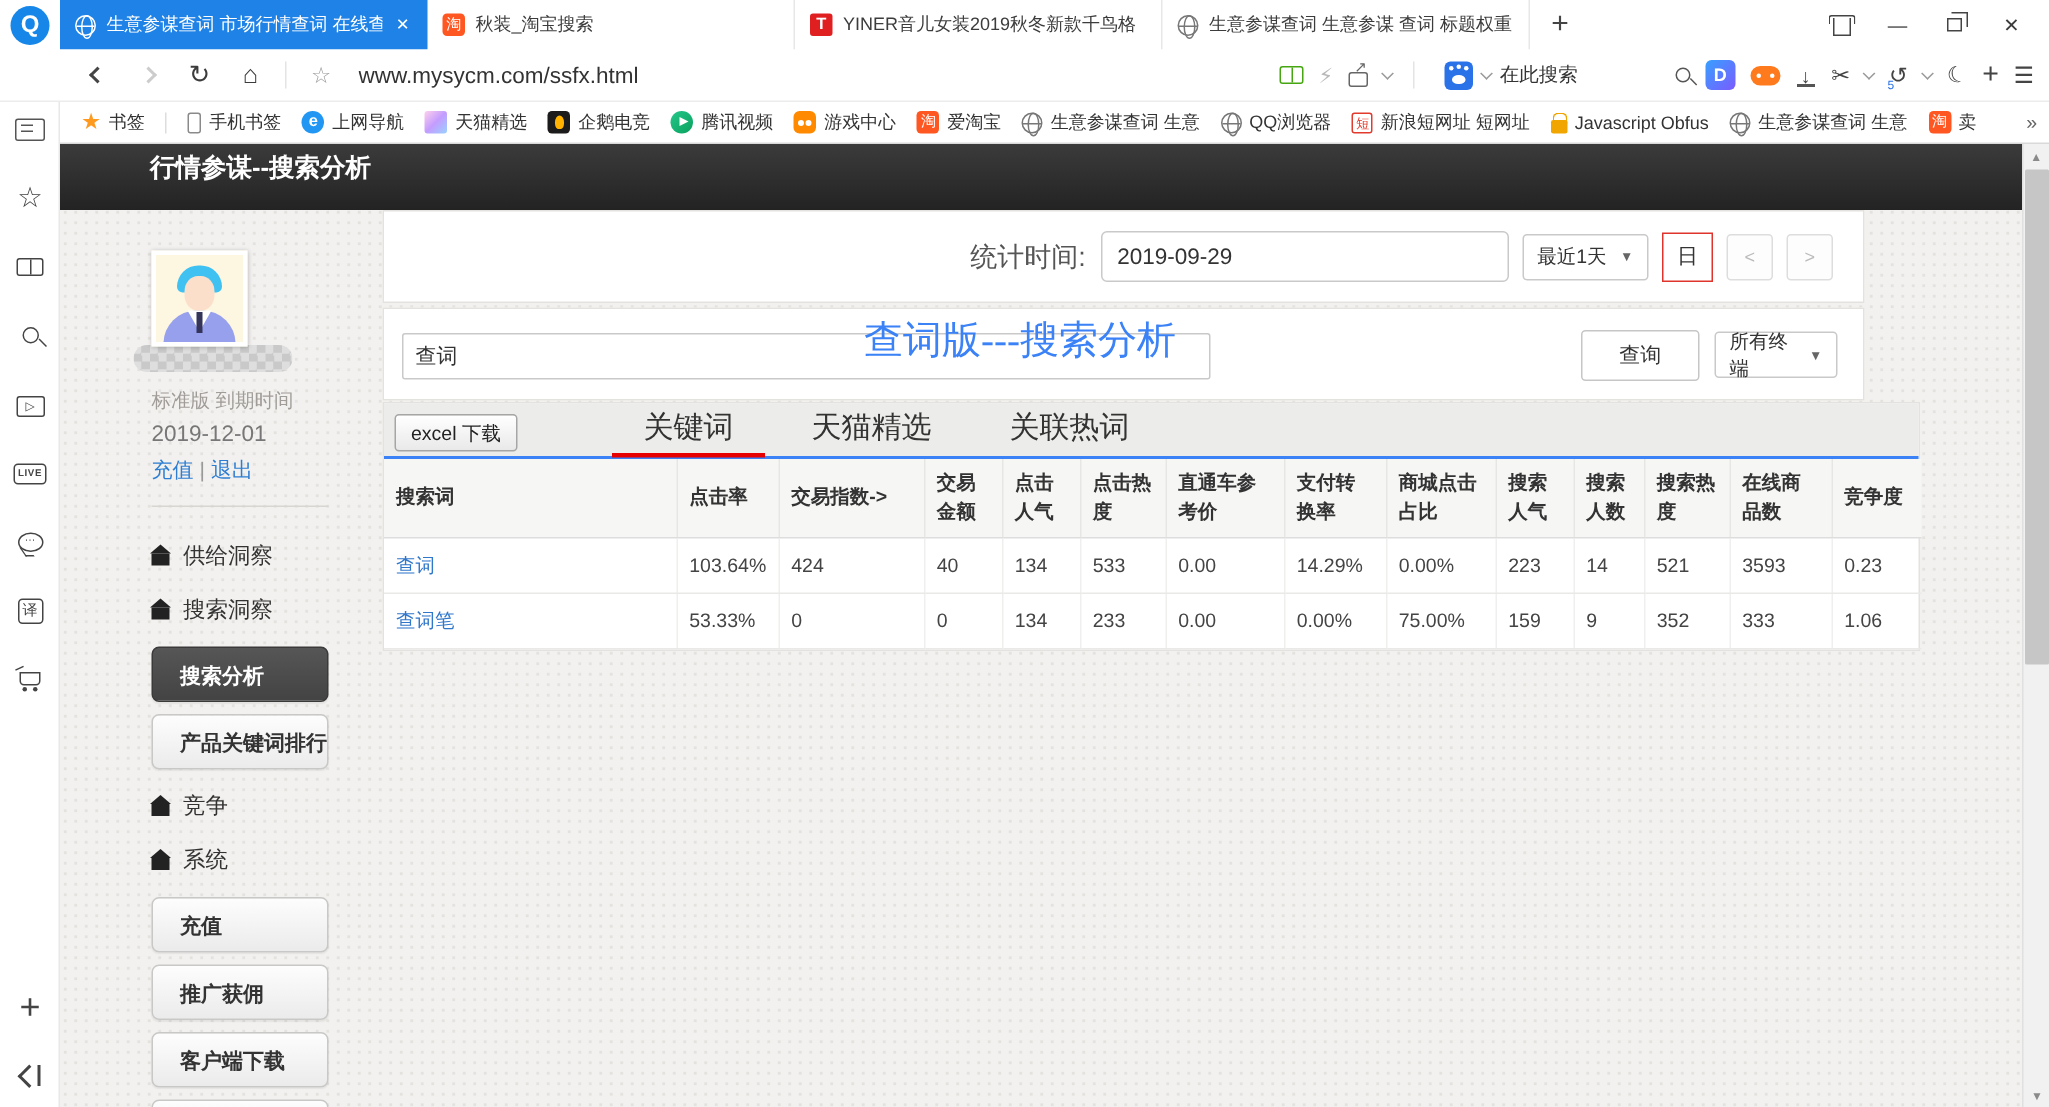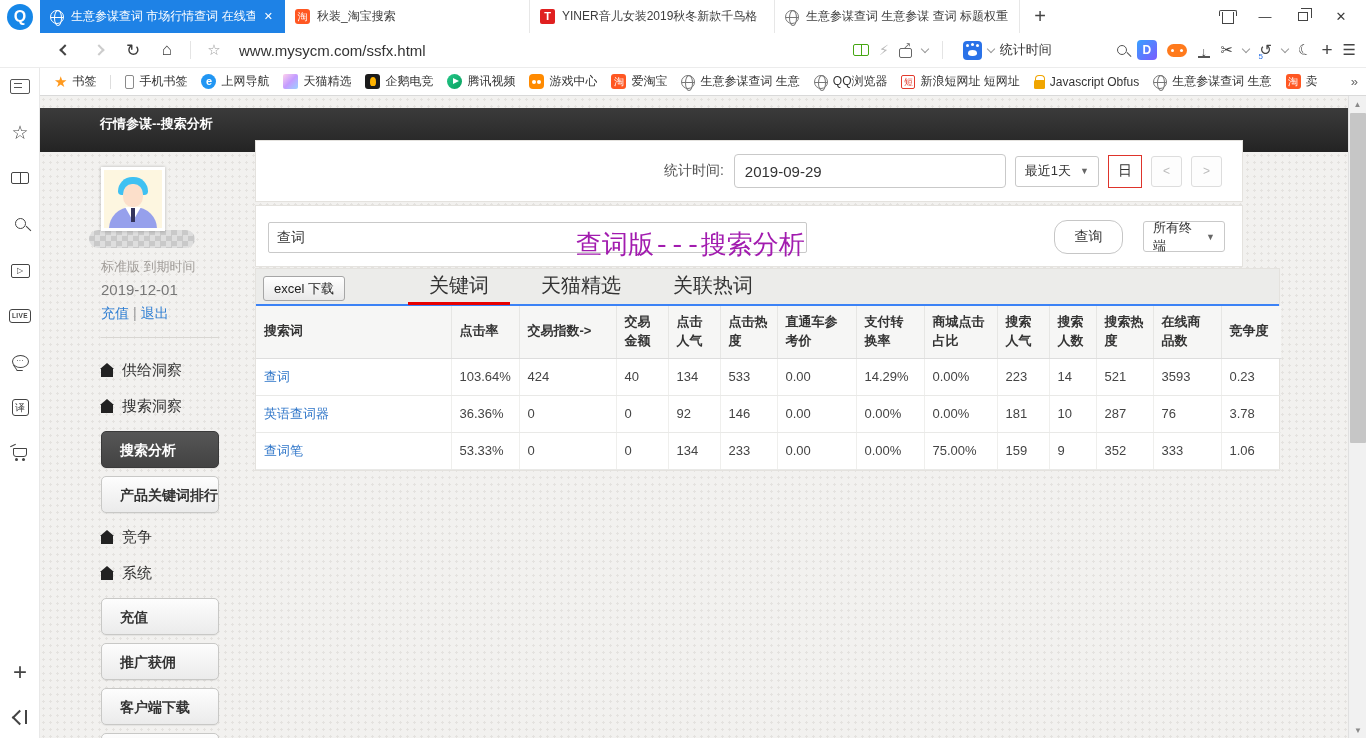--- a/index.html
+++ b/index.html
@@ -113,21 +113,21 @@
 .ic-cart{width:14px;height:9px;border:1.5px solid #444;border-radius:0 0 3px 3px;position:relative;margin-top:4px}
 .ic-cart::before{content:"";position:absolute;left:-4px;top:-4px;width:6px;border-top:1.5px solid #444;transform:rotate(-25deg)}
 .ic-cart::after{content:"";position:absolute;left:1px;bottom:-5px;width:3px;height:3px;background:#444;border-radius:50%;box-shadow:7px 0 0 #444}
 .sb-plus{font-size:24px;font-weight:300;color:#444}
 .ic-collapse{position:relative;width:14px;height:14px}
 .ic-collapse::before{content:"";position:absolute;left:1px;top:2px;width:9px;height:9px;border-left:2px solid #444;border-bottom:2px solid #444;transform:rotate(45deg)}
 .ic-collapse::after{content:"";position:absolute;right:0;top:0;bottom:0;border-right:2px solid #444}
 
 
 #page{position:absolute;left:40px;top:96px;width:1308px;height:642px;background:#f2f1ef;background-image:radial-gradient(circle,#e4e2df 1px,rgba(0,0,0,0) 1.2px);background-size:7px 7px}
-.pghead{position:absolute;left:0;top:12px;width:1308px;height:44px;background:linear-gradient(#3b3b3b,#232323);color:#fff;font-size:13px;font-weight:bold;line-height:32px;padding-left:60px}
+.pghead{position:absolute;left:0;top:0;width:1308px;height:44px;background:linear-gradient(#3b3b3b,#232323);color:#fff;font-size:17px;font-weight:bold;line-height:32px;padding-left:60px}
 
 .psinner{position:absolute;left:61px;top:71px;width:118px}
 .avatar{width:64px;height:64px;background:#fdf6e0;border:3px solid #fff;box-shadow:0 0 3px rgba(0,0,0,.25);position:relative;overflow:hidden}
 .av-hair{position:absolute;left:14px;top:7px;width:30px;height:18px;background:#3fc1f2;border-radius:15px 15px 4px 4px}
 .av-face{position:absolute;left:19px;top:14px;width:20px;height:23px;background:#fcdfca;border-radius:45%}
 .av-body{position:absolute;left:5px;top:37px;width:48px;height:24px;background:#96a0ec;border-radius:22px 22px 0 0}
 .av-shirt{position:absolute;left:21px;top:37px;width:0;height:0;border-left:8px solid transparent;border-right:8px solid transparent;border-top:14px solid #fff}
 .av-tie{position:absolute;left:27px;top:38px;width:4px;height:14px;background:#35355c}
 .censor{width:106px;height:18px;margin:-1px 0 0 -12px;border-radius:9px;background:conic-gradient(#c9c9c9 90deg,#dedede 90deg 180deg,#c9c9c9 180deg 270deg,#dedede 270deg);background-size:11px 11px}
 .plan{margin-top:10px;font-size:13px;color:#a09c98;white-space:nowrap}
@@ -138,30 +138,30 @@
 .psdiv{margin-top:14px;border-top:1px solid #d8d6d2;width:118px}
 .ps-menu{margin-top:21px}
 .ps-link{display:flex;align-items:center;gap:9px;height:23px;margin:13px 0;font-size:15px;color:#333;cursor:pointer}
 .house{position:relative;width:12px;height:8px;background:#222;margin-top:5px;flex:none}
 .house::before{content:"";position:absolute;left:-1px;top:-6px;border-left:7px solid transparent;border-right:7px solid transparent;border-bottom:6px solid #222}
 .ps-btn{width:118px;height:37px;line-height:36px;margin:8px 0;padding-left:18px;font-size:14px;font-weight:bold;color:#333;background:linear-gradient(#fdfdfd,#ebebeb);border:1px solid #c8c8c6;border-radius:5px;box-shadow:0 1px 1px rgba(0,0,0,.06);cursor:pointer}
 .ps-btn.active{background:linear-gradient(#565656,#434343);border-color:#3a3a3a;color:#fff}
 
 .card{position:absolute;background:#fff;border:1px solid #e4e2de}
 .c1{left:215px;top:44px;width:988px;height:62px;display:flex;align-items:center;justify-content:flex-end;padding-right:20px;gap:9px}
-.stat-label{font-size:14px;color:#555;margin-right:1px}
+.stat-label{font-size:18px;color:#555;margin-right:1px}
 .dateinput{width:272px;height:34px;border:1px solid #c9c9c9;border-radius:4px;font-size:15px;color:#333;padding:0 10px;font-family:inherit}
 .select{height:31px;border:1px solid #c9c9c9;border-radius:3px;background:#fff;display:flex;align-items:center;gap:9px;padding:0 9px;font-size:13px;color:#333;cursor:pointer}
 .select .arr{font-size:9px;color:#666}
 .daybtn{width:34px;height:33px;background:#fff;border:1px solid #de342b;font-size:14px;color:#333;cursor:pointer}
 .pnbtn{width:31px;height:31px;background:#fdfdfd;border:1px solid #ddd;border-radius:3px;color:#bbb;font-size:12px;cursor:default}
 .c2{left:215px;top:109px;width:988px;height:62px}
 .kwinput{position:absolute;left:12px;top:16px;width:539px;height:31px;border:1px solid #c9c9c9;border-radius:2px;font-size:14px;color:#333;padding:0 8px;font-family:inherit}
-.annotation{position:absolute;left:320px;top:21px;font-family:Liberation Mono, monospace;font-size:26px;color:#a21caf;white-space:nowrap}
-.querybtn{position:absolute;left:798px;top:14px;width:69px;height:34px;background:#fff;border:1px solid #c6c6c6;border-radius:13px;font-size:14px;color:#333;cursor:pointer}
+.annotation{position:absolute;left:320px;top:3px;font-family:Liberation Serif, serif;font-size:26px;color:#3b82f6;white-space:nowrap}
+.querybtn{position:absolute;left:798px;top:14px;width:79px;height:34px;background:#fff;border:1px solid #c6c6c6;border-radius:3px;font-size:14px;color:#333;cursor:pointer}
 .termsel{position:absolute;left:887px;top:15px;width:82px}
 .c3{left:215px;top:172px;width:1025px;background:#fff}
 .tabstrip{position:relative;height:37px;background:#ececea;border-bottom:2px solid #3b82f6;display:flex;align-items:center}
 .excelbtn{position:absolute;left:7px;top:7px;height:25px;padding:0 10px;background:linear-gradient(#fff,#e9e9e9);border:1px solid #a6a6a6;border-radius:3px;font-size:13px;color:#222;cursor:pointer}
 .ptabs{display:flex;margin-left:152px;gap:10px;height:37px}
 .ptab{position:relative;padding:0 21px;line-height:35px;font-size:20px;color:#333;cursor:pointer}
 .ptab.active::after{content:"";position:absolute;left:0;right:0;bottom:0;height:3px;background:#e60000}
 table.kw{width:1023px;border-collapse:collapse;table-layout:fixed}
 table.kw th{background:#f6f6f5;border-right:1px solid #e6e6e4;border-bottom:1px solid #ddd;font-size:13px;font-weight:bold;color:#333;text-align:left;padding:7px 8px;line-height:1.45;vertical-align:middle}
 table.kw th:last-child,table.kw td:last-child{border-right:none}
@@ -228,21 +228,21 @@
     <span class="url">www.mysycm.com/ssfx.html</span>
     <div class="aright">
       <span class="ic-bookg"></span>
       <span class="bolt">⚡</span>
       <span class="ic-share"></span>
       <span class="cdown"></span>
       <span class="vdiv"></span>
       <span class="searchwidget">
         <span class="ic-paw"></span>
         <span class="cdown"></span>
-        <span class="shint">统计时间</span>
+        <span class="shint">在此搜索</span>
       </span>
       <span class="ic-mag"></span>
       <span class="ic-d"></span>
       <span class="ic-ctrl"></span>
       <span class="ic-dl"></span>
       <span class="glyph">✂</span>
       <span class="cdown"></span>
       <span class="undo5">↺<sub>5</sub></span>
       <span class="cdown"></span>
       <span class="glyph" style="transform:rotate(-15deg);display:inline-block">☾</span>
@@ -466,36 +466,20 @@
               <td>0.00</td>
               <td>14.29%</td>
               <td>0.00%</td>
               <td>223</td>
               <td>14</td>
               <td>521</td>
               <td>3593</td>
               <td>0.23</td>
             </tr>
             <tr>
-              <td><a class="kw-link">英语查词器</a></td>
-              <td>36.36%</td>
-              <td>0</td>
-              <td>0</td>
-              <td>92</td>
-              <td>146</td>
-              <td>0.00</td>
-              <td>0.00%</td>
-              <td>0.00%</td>
-              <td>181</td>
-              <td>10</td>
-              <td>287</td>
-              <td>76</td>
-              <td>3.78</td>
-            </tr>
-            <tr>
               <td><a class="kw-link">查词笔</a></td>
               <td>53.33%</td>
               <td>0</td>
               <td>0</td>
               <td>134</td>
               <td>233</td>
               <td>0.00</td>
               <td>0.00%</td>
               <td>75.00%</td>
               <td>159</td>

